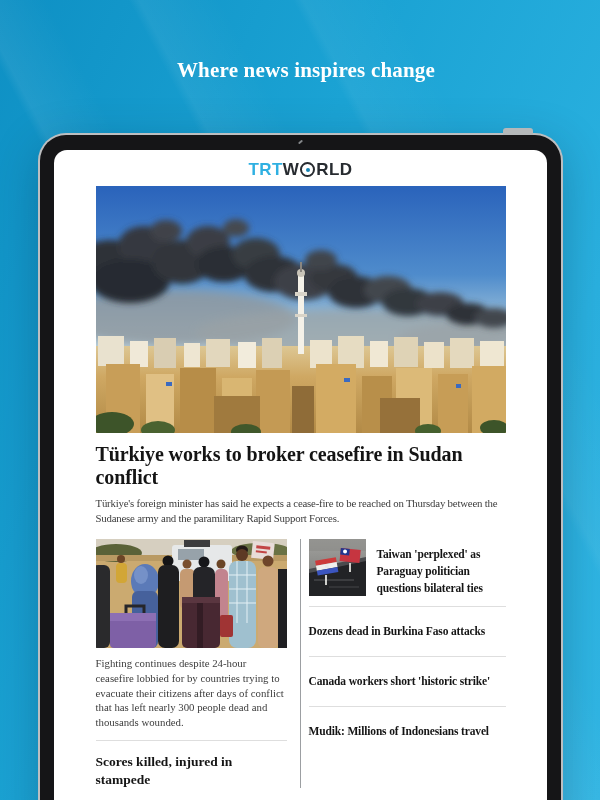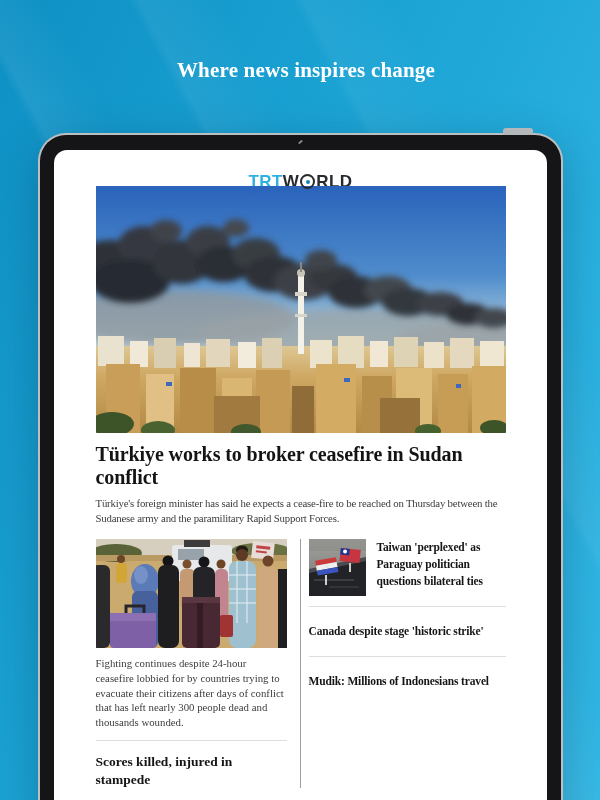--- a/index.html
+++ b/index.html
@@ -20,21 +20,21 @@
   .tablet{position:absolute;left:38px;top:133px;width:525px;height:700px;
     background:#151517;border:2px solid #bcbec0;border-bottom:none;
     border-radius:28px 28px 0 0;box-shadow:0 12px 45px rgba(0,35,60,.28);box-sizing:border-box;}
   .tablet-button{position:absolute;top:-7px;left:463px;width:30px;height:7px;
     background:#b4b8ba;border-radius:3px 3px 0 0;}
   .tablet-camera{position:absolute;top:6px;left:50%;width:5px;height:2px;margin-left:-3px;
     background:#84878a;border-radius:2px;transform:rotate(-38deg);}
   .screen{position:absolute;left:14px;right:14px;top:15px;bottom:0;background:#ffffff;
     border-radius:13px 13px 0 0;overflow:hidden;}
   
-  .masthead{padding-top:23px;height:28px;text-align:center;box-sizing:border-box;}
+  .masthead{padding-top:11px;height:28px;text-align:center;box-sizing:border-box;}
   .logo{display:inline-flex;align-items:center;font-family:"Liberation Sans",sans-serif;
     font-weight:bold;font-size:17px;line-height:17px;letter-spacing:.4px;cursor:pointer;}
   .logo-trt{color:#2fb0e2;}
   .logo-world{color:#272b30;display:inline-flex;align-items:center;}
   .globe{display:inline-block;width:11px;height:11px;border:2.6px solid #272b30;
     border-radius:50%;position:relative;margin:0 1px;}
   .globe-dot{position:absolute;left:50%;top:50%;width:4px;height:4px;margin:-2px 0 0 -2px;
     background:#1683b4;border-radius:50%;}
   
   .content{width:410px;margin:0 auto;padding-top:8px;}
@@ -47,21 +47,21 @@
   .columns{display:flex;margin-top:13px;align-items:stretch;}
   .col-left{width:191px;padding-right:13px;box-sizing:content-box;}
   .v-divider{width:1px;background:#9c9fa2;flex:none;}
   .col-right{flex:1;padding-left:8px;min-width:0;}
   .lead-image{width:191px;height:109px;cursor:pointer;}
   .lead-headline{margin:8px 0 0;font-size:13.5px;line-height:1.32;color:#151515;
     font-weight:bold;cursor:pointer;}
   .lead-body{margin:8px 0 4px;font-size:10.8px;line-height:1.36;color:#3c3c3c;}
   .h-divider{height:1px;background:#dedede;margin-top:10px;}
   .partial{margin-top:12px;}
-  .r-item{padding:16px 0;border-bottom:1px solid #dedede;cursor:pointer;}
+  .r-item{padding:16px 0;border-bottom:1px solid #dedede;cursor:pointer;align-items:flex-end;}
   .r-item.first{padding-top:0;padding-bottom:10px;}
   .r-item.last{border-bottom:none;padding-bottom:0;}
   .with-thumb{display:flex;gap:11px;}
   .r-thumb{width:57px;height:57px;flex:none;}
   .r-headline{margin:0;font-size:11.5px;line-height:1.45;color:#151515;
     font-weight:bold;letter-spacing:-.15px;}
 </style>
 </head>
 <body>
 
@@ -274,24 +274,27 @@
                     <circle cx="35.5" cy="13" r="2" fill="#ffffff"></circle>
                   </g>
                   <rect x="40" y="24" width="2" height="9" fill="#cfcfcc"></rect>
                   <rect x="5" y="40" width="40" height="2" fill="#ffffff" opacity=".12"></rect>
                   <rect x="20" y="47" width="30" height="2" fill="#ffffff" opacity=".08"></rect>
                 </svg>
               </figure>
               <h3 class="r-headline">Taiwan 'perplexed' as Paraguay politician questions bilateral ties</h3>
             </div>
 
-
-
             <div class="r-item">
-              <h3 class="r-headline">Canada despite stage 'historic strike'</h3>
+              <h3 class="r-headline">Dozens dead in Burkina Faso attacks</h3>
+            </div>
+
+
+            <div class="r-item">
+              <h3 class="r-headline">Canada workers short 'historic strike'</h3>
             </div>
 
             <div class="r-item last">
               <h3 class="r-headline">Mudik: Millions of Indonesians travel</h3>
             </div>
 
           </div>
         </div>
       </main>
     </div>

